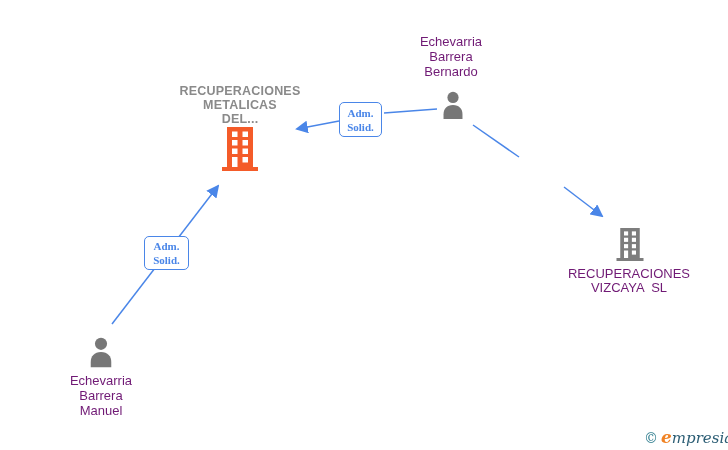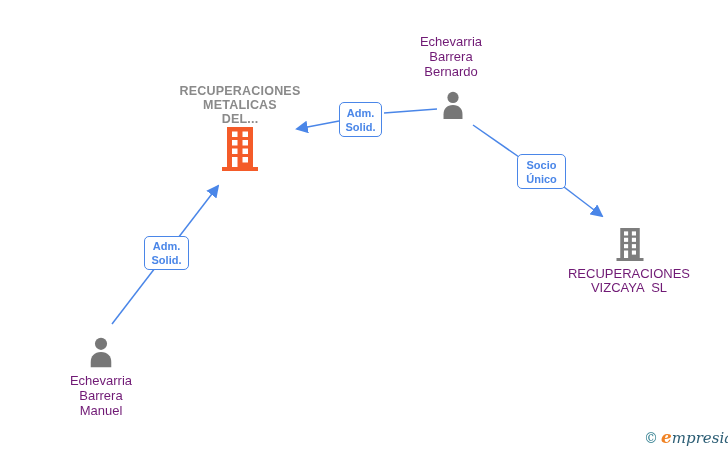--- a/index.html
+++ b/index.html
@@ -50,20 +50,21 @@
     font-size: 11px;
     font-weight: bold;
     line-height: 14px;
     text-align: center;
     white-space: pre-wrap;
     display: flex;
     align-items: center;
     justify-content: center;
     z-index: 4;
     cursor: pointer;
+    font-family: Liberation Serif, serif;
   }
   #edge-box-1 { left: 339px; top: 102px; width: 43px; height: 35px; }
   #edge-box-2 { left: 517px; top: 154px; width: 49px; height: 35px; }
   #edge-box-3 { left: 144px; top: 236px; width: 45px; height: 34px; }
 
   #label-person-top   { left: 371px; top: 34px;  width: 160px; }
   #icon-person-top    { left: 440px; top: 91px; }
   #label-company-main { left: 155px; top: 84px;  width: 170px; }
   #icon-company-main  { left: 222px; top: 127px; }
   #icon-company-right { left: 615px; top: 228px; }
@@ -148,22 +149,20 @@
   <svg id="icon-person-bottom" class="node-icon" width="28" height="32" viewBox="0 0 24 26">
     <circle class="person-fill" cx="12" cy="6" r="5.2"></circle>
     <path class="person-fill" d="M12 13 C6.2 13 3.2 16.8 3.2 21.5 L3.2 26 L20.8 26 L20.8 21.5 C20.8 16.8 17.8 13 12 13 Z"></path>
   </svg>
   <div id="label-person-bottom" class="node-label">Echevarria
 Barrera
 Manuel</div>
 
   <div id="edge-box-1" class="edge-box">Adm.
 Solid.</div>
-  <div id="edge-box-2" class="edge-box">Socio
-Único</div>
   <div id="edge-box-3" class="edge-box">Adm.
 Solid.</div>
 
   <div class="brand-footer">
     <span class="brand-copyright">©</span><span class="brand-e">e</span><span class="brand-rest">mpresia</span>
   </div>
 
 </div>
 
 </body></html>

